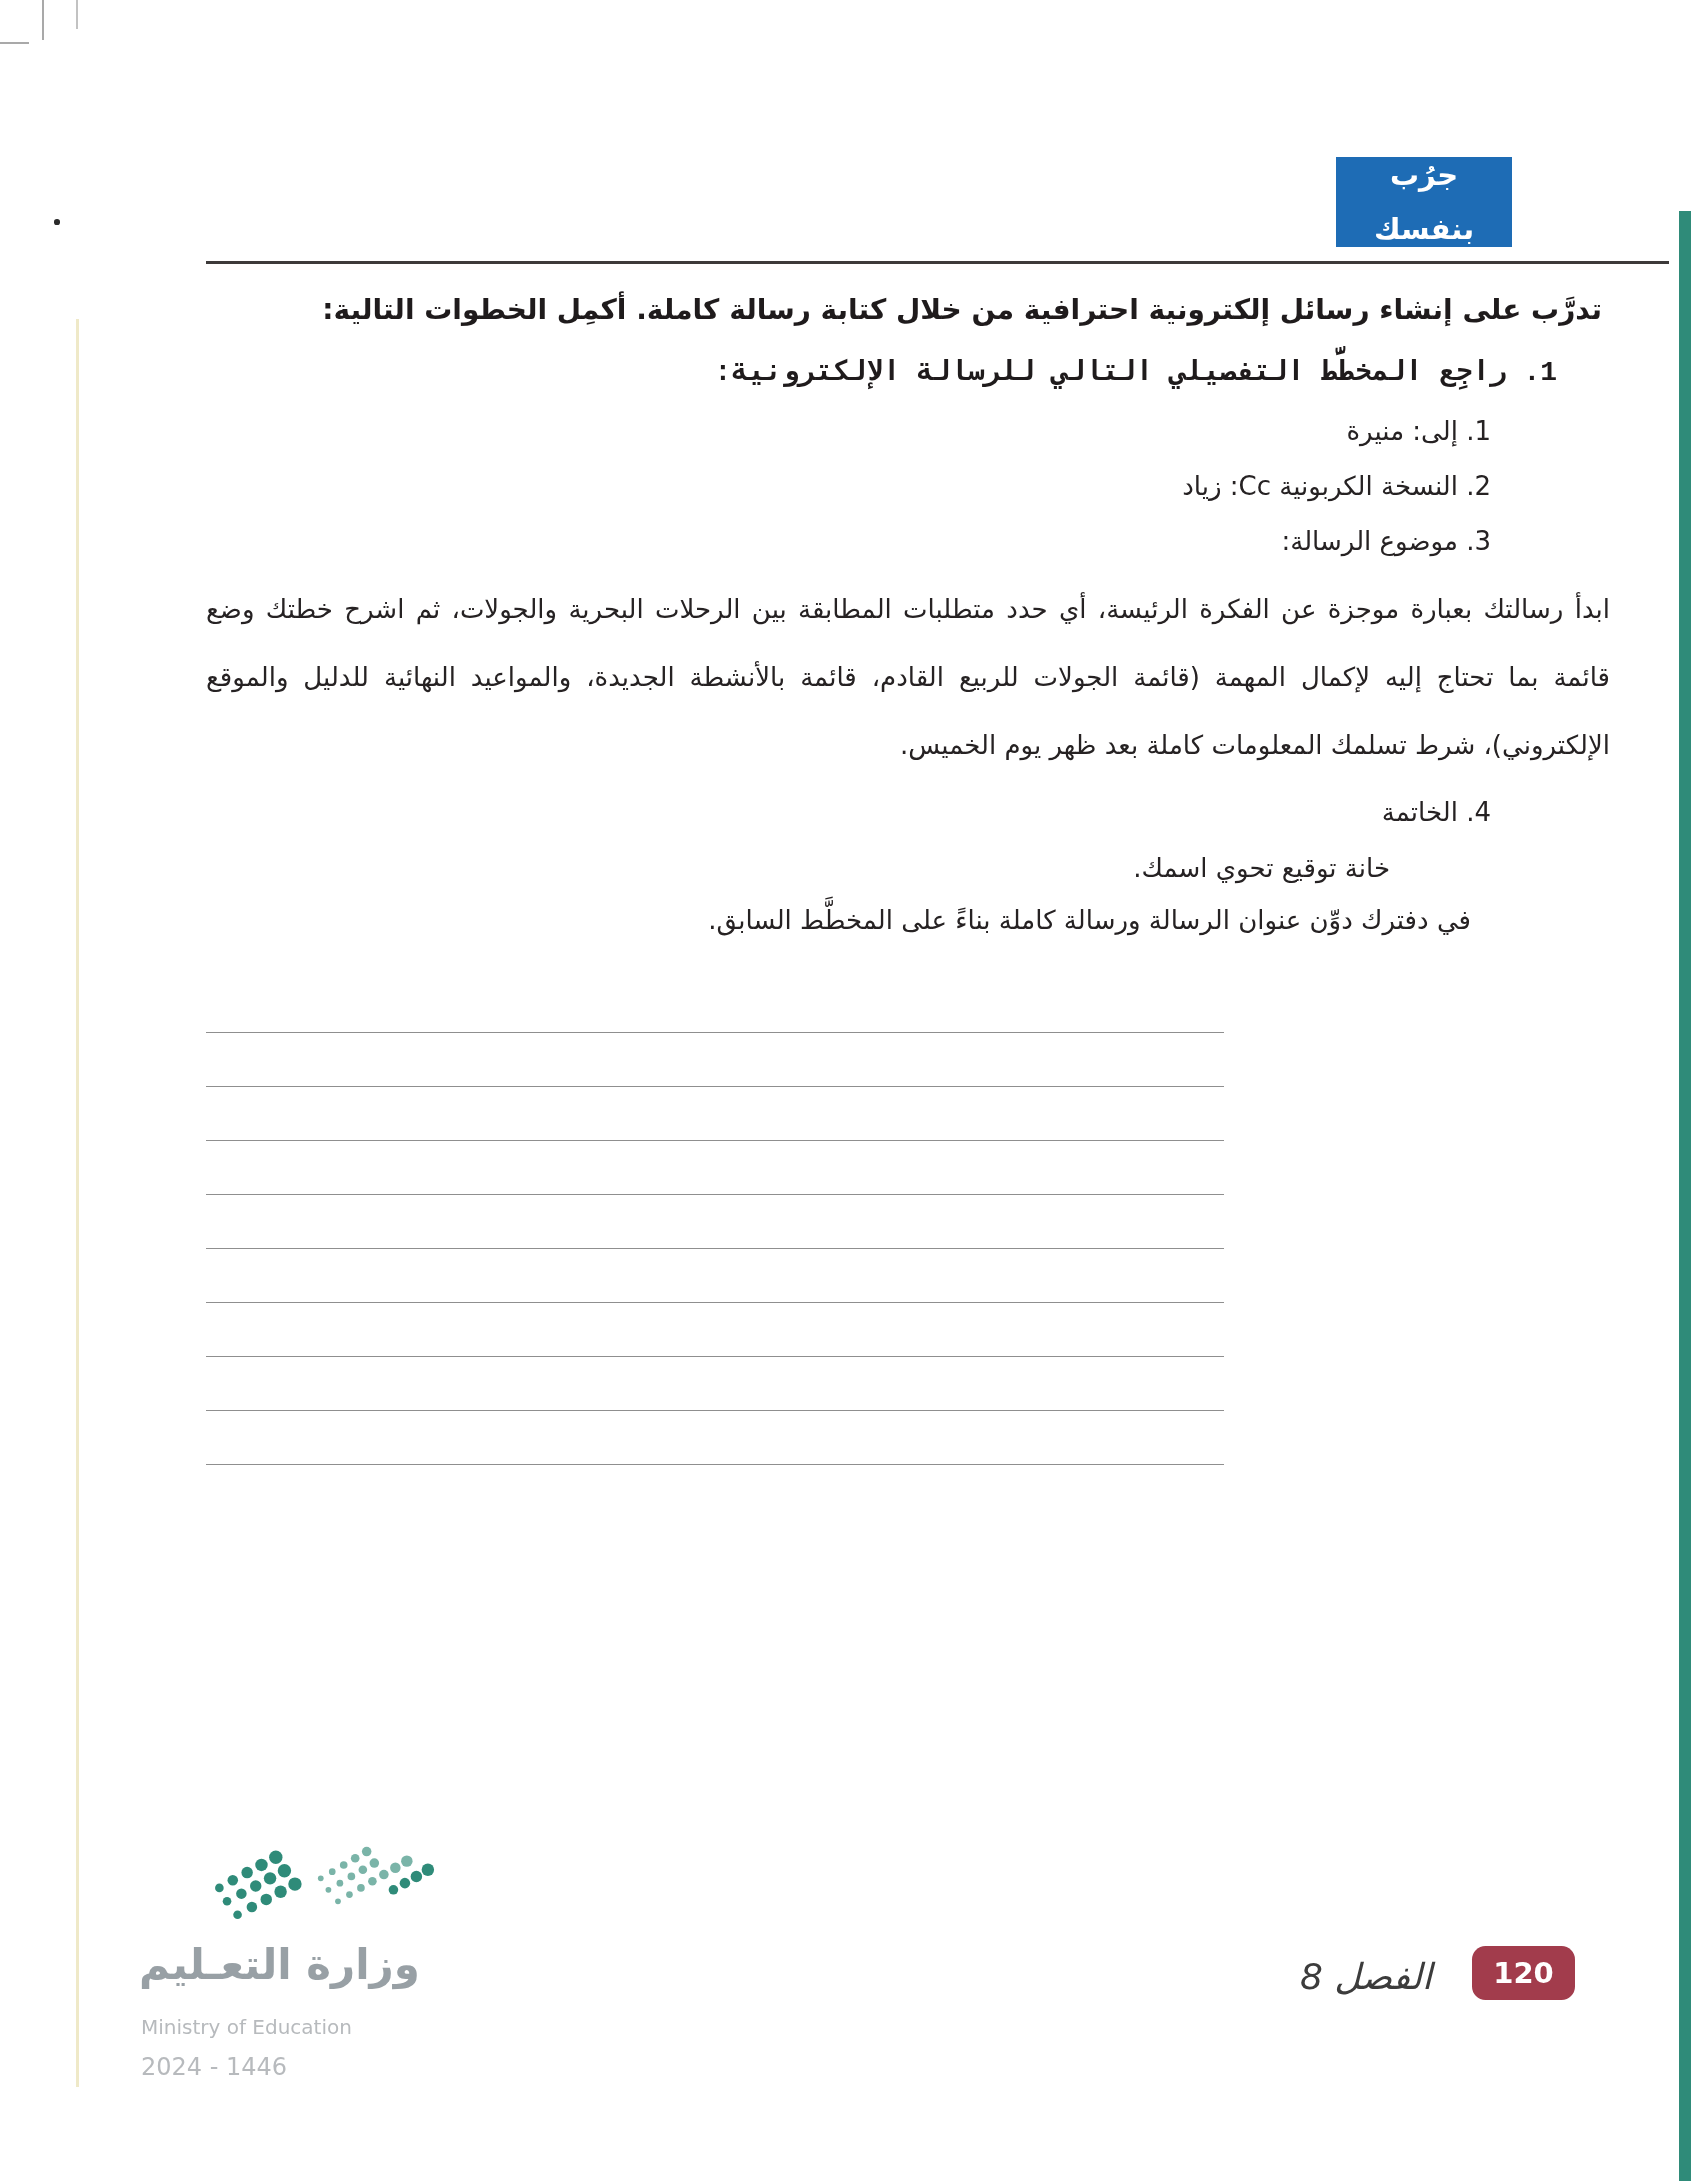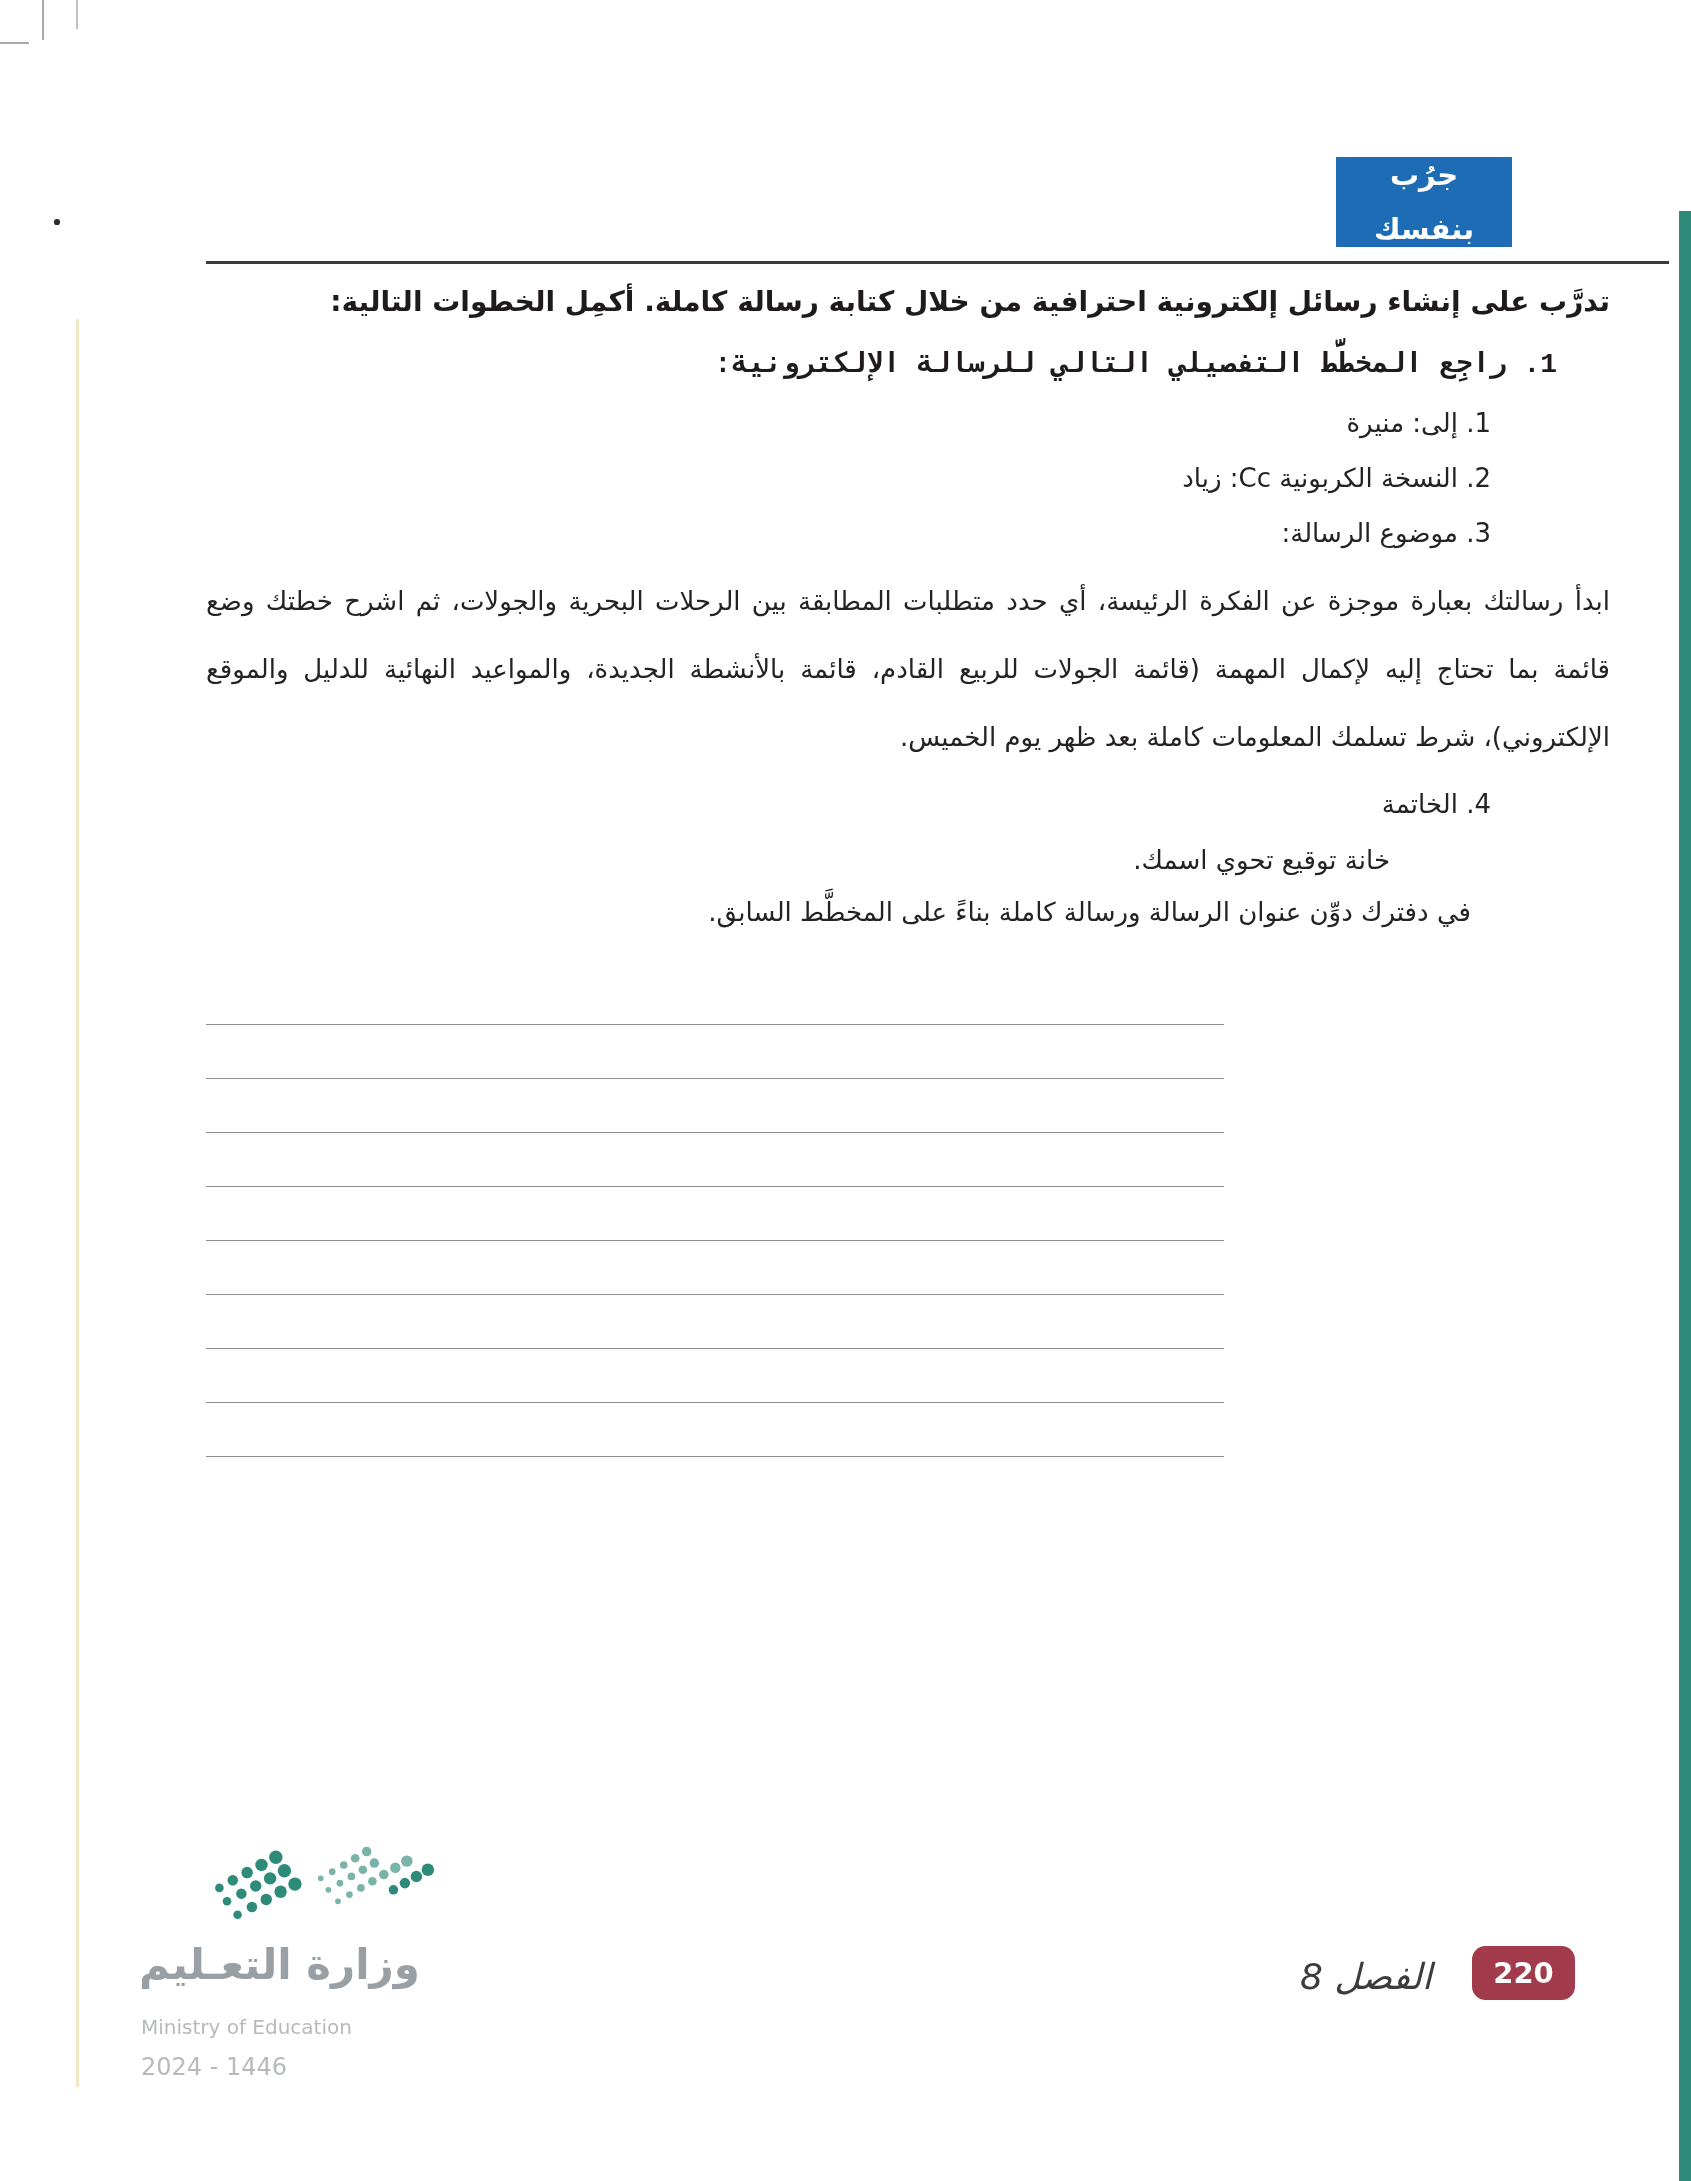--- a/index.html
+++ b/index.html
@@ -39,21 +39,21 @@
   .header-rule { position: absolute; left: 206px; top: 261px; width: 1463px; height: 2.9px; background: #3d3a3a; }
 
   .content {
     position: absolute;
     top: 275px;
     right: 82px;
     width: 1404px;
     direction: rtl;
     text-align: right;
   }
-  .content p { margin: 0; }
+  .content p { margin: 8px; }
   .intro { font-size: 28px; font-weight: 700; line-height: 54px; color: #1f1b1c; margin-bottom: 9.6px !important; }
   .step  { font-size: 28px; font-weight: 700; line-height: 52px; color: #1f1b1c; margin: 0 53px 5.7px 0 !important; font-family: Liberation Mono, monospace; }
   .outline-item { font-size: 26px; line-height: 55px; margin: 0 119px 0 0 !important; }
   .body-par { font-size: 26px; line-height: 68px; text-align: justify; margin: 5.7px 0 5.7px 0 !important; }
   .note  { font-size: 26px; line-height: 50px; margin: 3.8px 220px 0 0 !important; }
   .note2 { font-size: 26px; line-height: 50px; margin: 1.9px 139px 0 0 !important; }
 
   .write-lines { width: 1018px; margin: 34px auto 0 0; direction: ltr; }
   .write-line { height: 53px; border-bottom: 1.9px solid #8f8f8f; }
 
@@ -159,16 +159,16 @@
         <circle cx="220" cy="38" r="6"></circle>
         <circle cx="232" cy="31" r="6.5"></circle>
     </g>
   </svg>
 
   <div class="ministry-ar">وزارة التعـليم</div>
   <div class="ministry-en">Ministry of Education</div>
   <div class="edition-year">2024 - 1446</div>
 
   <div class="chapter-label">الفصل 8</div>
-  <div class="page-badge">220</div>
+  <div class="page-badge">120</div>
 
 </div>
 
 
 </body></html>

